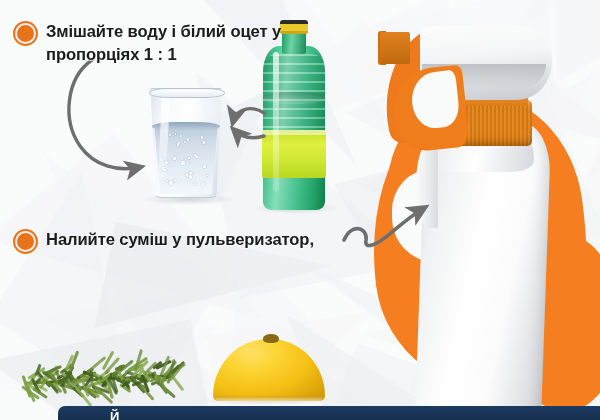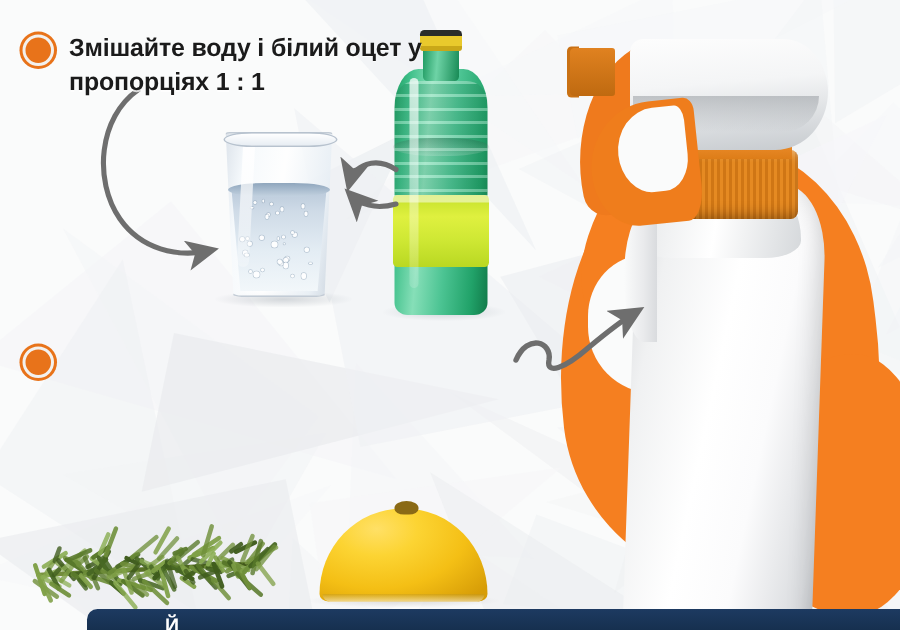--- a/index.html
+++ b/index.html
@@ -523,20 +523,21 @@
     <path d="M344,240 C352,222 368,228 366,240 C364,250 376,246 392,232 C404,222 414,214 424,208" fill="none" stroke="#6e6e6e" stroke-width="3.6" stroke-linecap="round" stroke-linejoin="round" marker-end="url(#ah)"></path>
   </svg>
 
   <div class="bullets">
     <div class="item item-1">
       <div class="marker"></div>
       <div class="txt">Змішайте воду і білий оцет у пропорціях 1 : 1</div>
     </div>
     <div class="item item-2">
       <div class="marker"></div>
+      <div class="txt">Налийте суміш у пульверизатор,</div>
     </div>
   </div>
 
   <div class="footer">
     <div class="footer-text">Й</div>
   </div>
 
 </div>
 
 </body></html>

